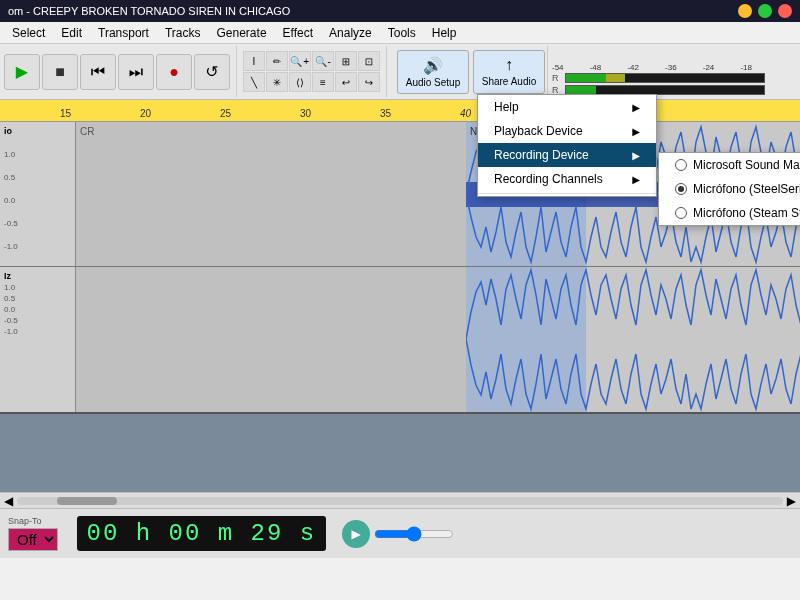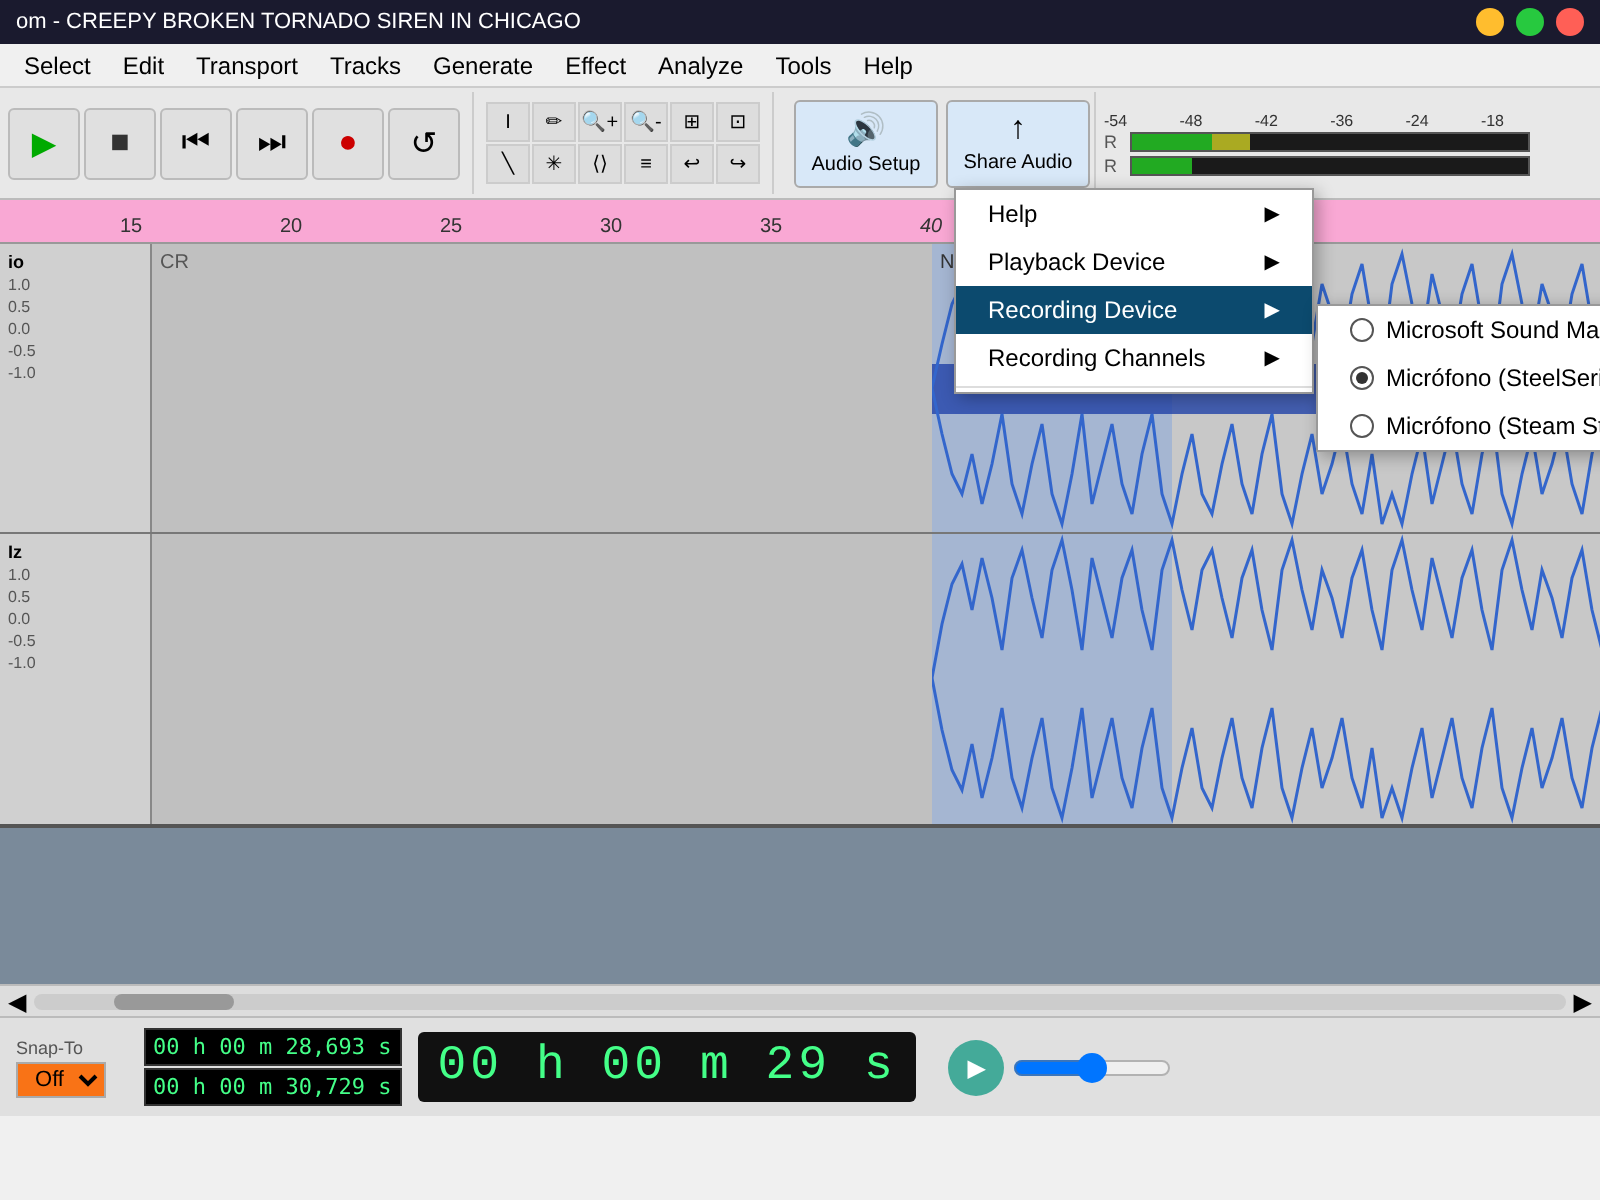--- a/index.html
+++ b/index.html
@@ -113,30 +113,30 @@
     }
     .audio-btn-row {
       display: flex;
       gap: 4px;
     }
 
     
     #vu-area {
       display: flex;
       flex-direction: column;
-      justify-content: center;
+      justify-content: flex-end;
       height: 100%;
       padding: 2px 4px;
       border-left: 1px solid #ccc;
       font-size: 9px;
     }
 
     
     #ruler {
-      background: #f9a8d4;
+      background: #fde047;
       height: 22px;
       border-bottom: 1px solid #999;
       display: flex;
       align-items: flex-end;
       padding-bottom: 2px;
       padding-left: 12px;
       font-size: 10px;
       color: #333;
       position: relative;
       overflow: hidden;
@@ -200,25 +200,24 @@
       font-size: 11px;
     }
     .status-group {
       display: flex;
       flex-direction: column;
       gap: 2px;
     }
     .status-label { font-size: 9px; color: #555; }
     .status-select {
       border: 1px solid #aaa;
-      background: #f97316;
+      background: #be185d;
       padding: 1px 4px;
-      font-size: 11px;
-      cursor: pointer;
-      text-align: right;
+      font-size: 15px;
+      cursor: pointer;
     }
 
     
     .time-display {
       background: #111;
       color: #44ff88;
       font-family: 'Courier New', monospace;
       font-size: 24px;
       padding: 4px 10px;
       border-radius: 3px;
@@ -407,21 +406,21 @@
   <span class="ruler-mark" style="left:220px;">25</span>
   <span class="ruler-mark" style="left:300px;">30</span>
   <span class="ruler-mark" style="left:380px;">35</span>
   <span class="ruler-mark" style="left:460px;font-style:italic;">40</span>
 </div>
 
 <div id="track-area">
 
   <div style="position:absolute;top:0;left:0;right:0;height:145px;display:flex;border-bottom:1px solid #777;">
 
-    <div style="width:76px;background:#d0d0d0;border-right:1px solid #888;padding:4px;font-size:9px;display:flex;flex-direction:column;gap:2px;flex-shrink:0;">
+    <div style="width:76px;background:#d0d0d0;border-right:1px solid #888;padding:4px;font-size:9px;display:flex;flex-direction:column;gap:14px;flex-shrink:0;">
       <div style="font-weight:bold;font-size:9px;">io</div>
       <div style="font-size:8px;color:#555;">1.0</div>
       <div style="font-size:8px;color:#555;">0.5</div>
       <div style="font-size:8px;color:#555;">0.0</div>
       <div style="font-size:8px;color:#555;">-0.5</div>
       <div style="font-size:8px;color:#555;">-1.0</div>
     </div>
 
     <div style="flex:1;position:relative;overflow:hidden;">
 
@@ -487,24 +486,20 @@
     <span class="status-label">Snap-To</span>
     <select class="status-select">
       <option>Off</option>
     </select>
   </div>
 
   <div class="status-group">
     <span class="status-label">&nbsp;</span>
   </div>
 
-  <div style="display:flex;flex-direction:column;gap:1px;">
-    <div style="background:black;color:#44ff88;font-family:monospace;font-size:11px;padding:2px 4px;border:1px solid #333;">00 h 00 m 28,693 s</div>
-    <div style="background:black;color:#44ff88;font-family:monospace;font-size:11px;padding:2px 4px;border:1px solid #333;">00 h 00 m 30,729 s</div>
-  </div>
 
   <div class="time-display">00 h 00 m 29 s</div>
 
   <div style="margin-left:8px;display:flex;align-items:center;gap:4px;">
     <button class="play-btn-small">▶</button>
     <div style="display:flex;flex-direction:column;align-items:center;">
       <input type="range" style="width: 80px;" min="0" max="100" value="50">
     </div>
   </div>
 </div>

